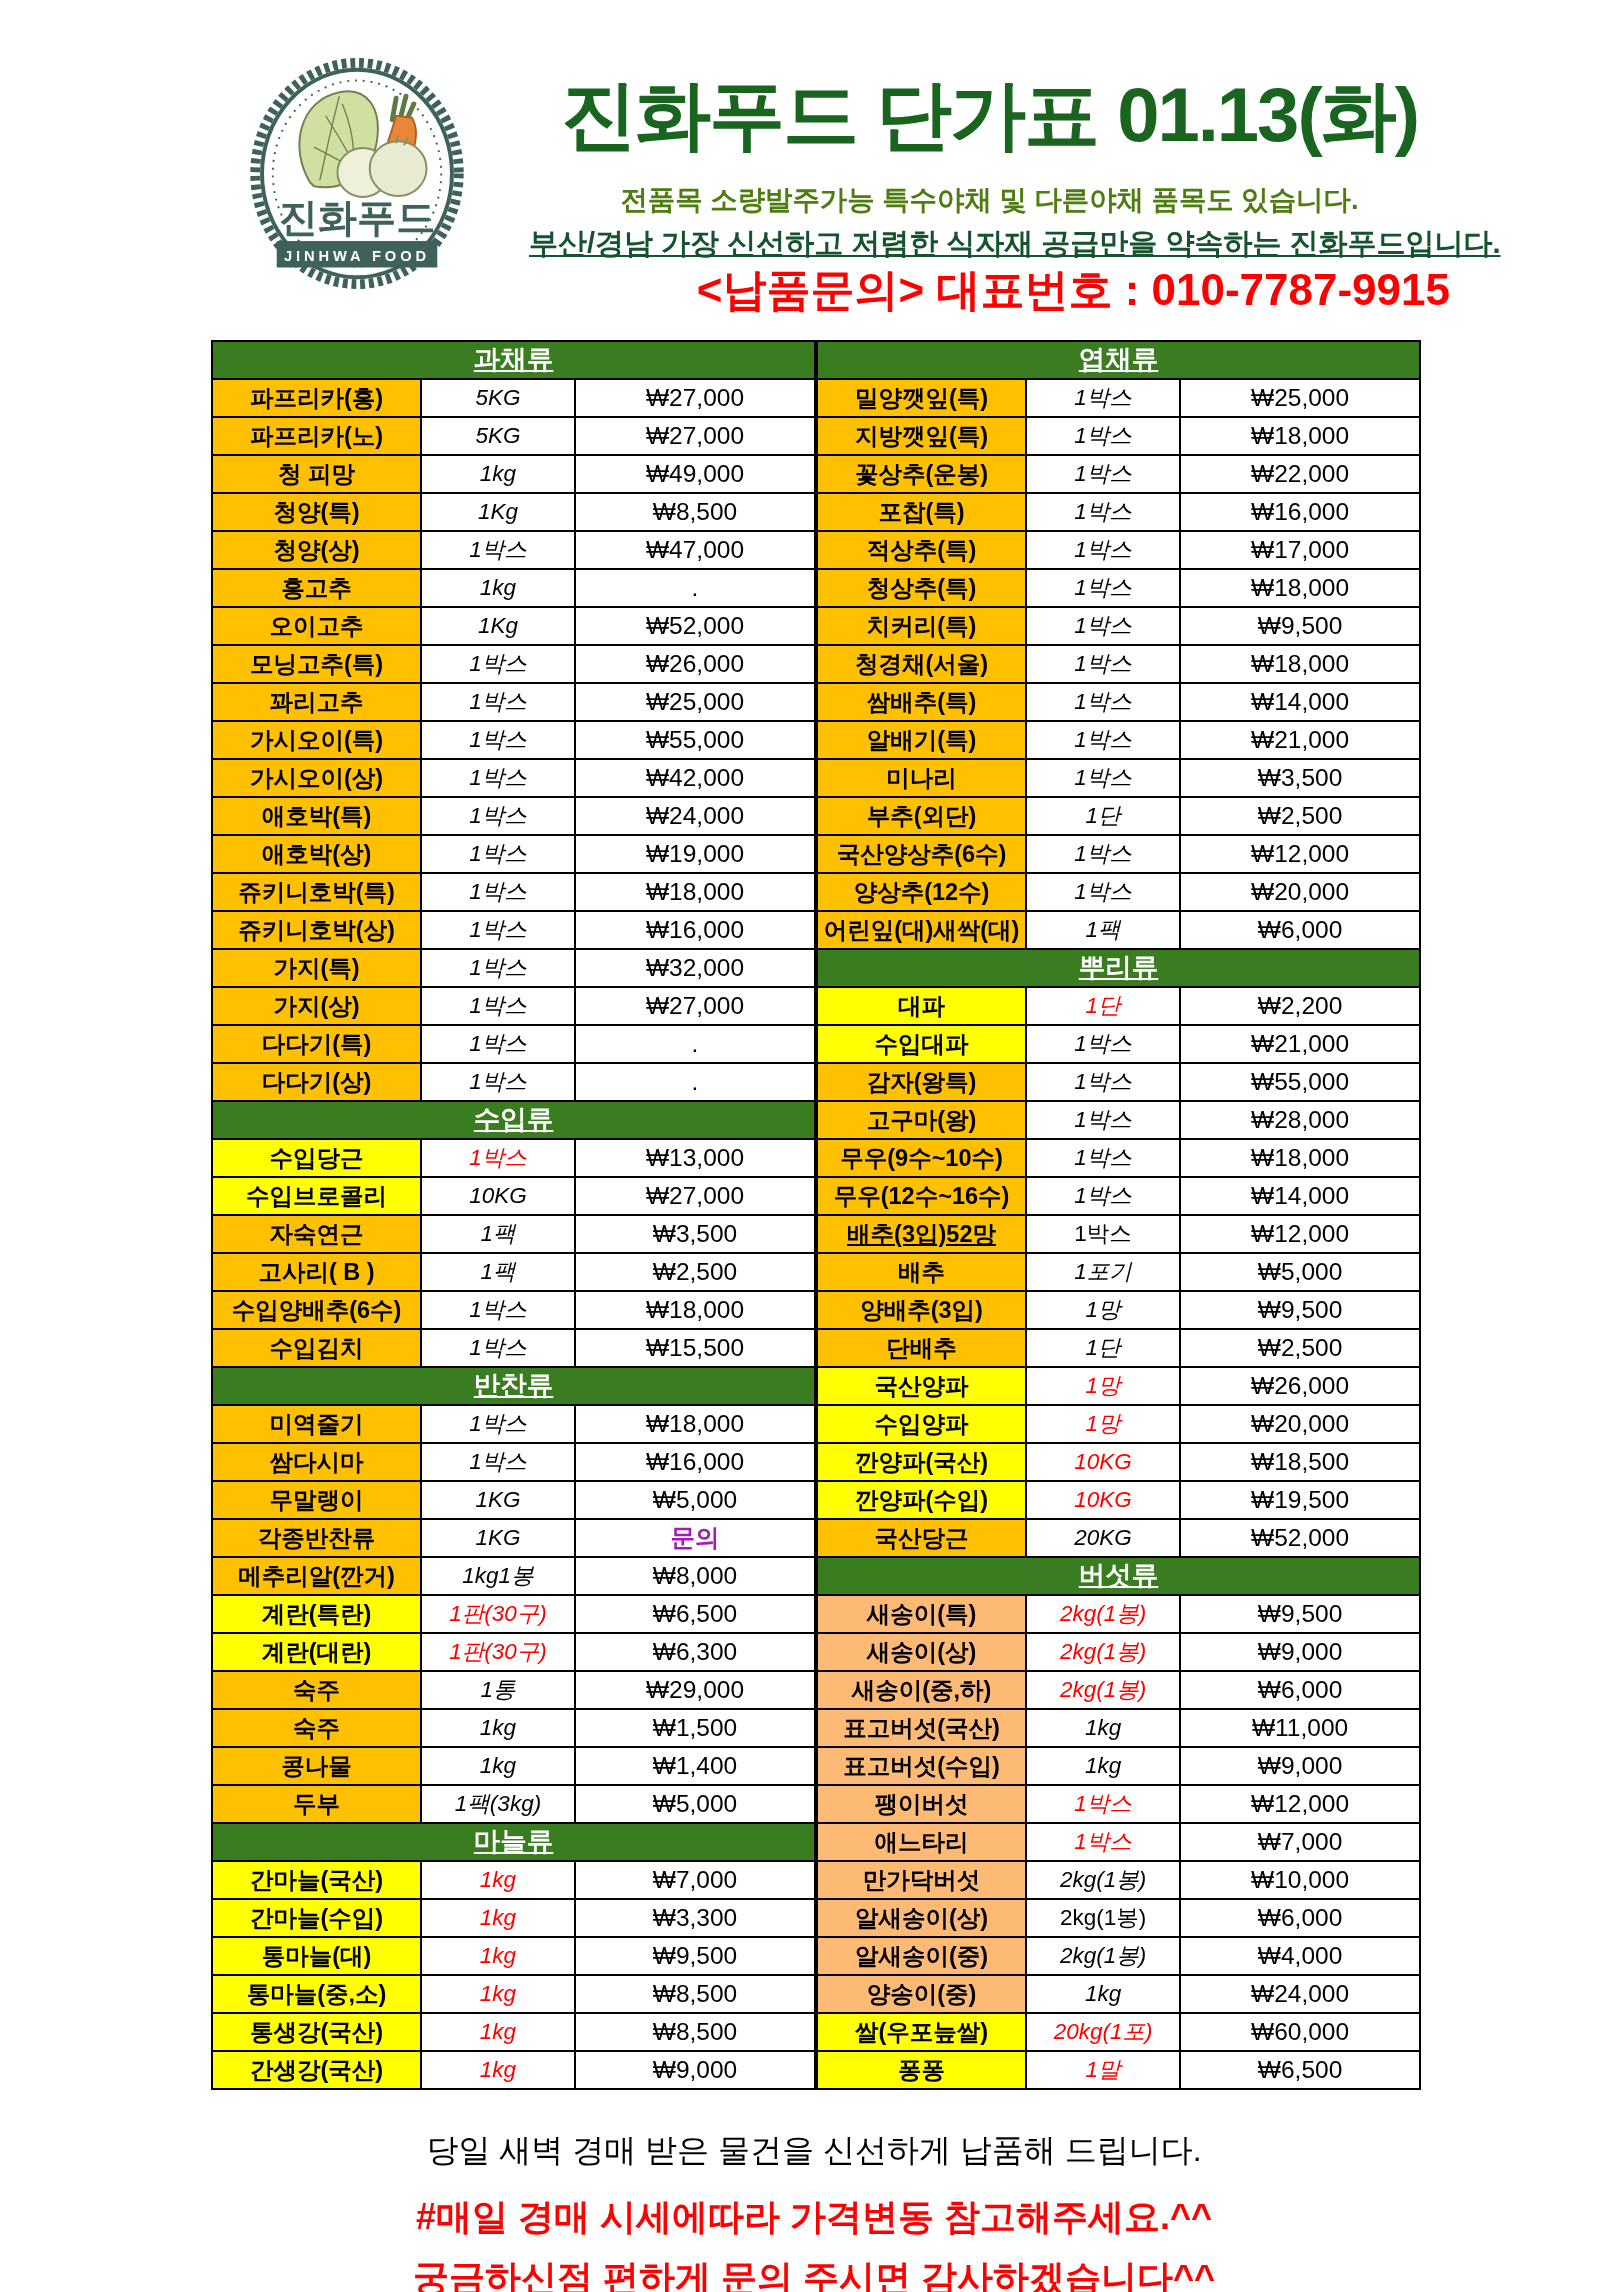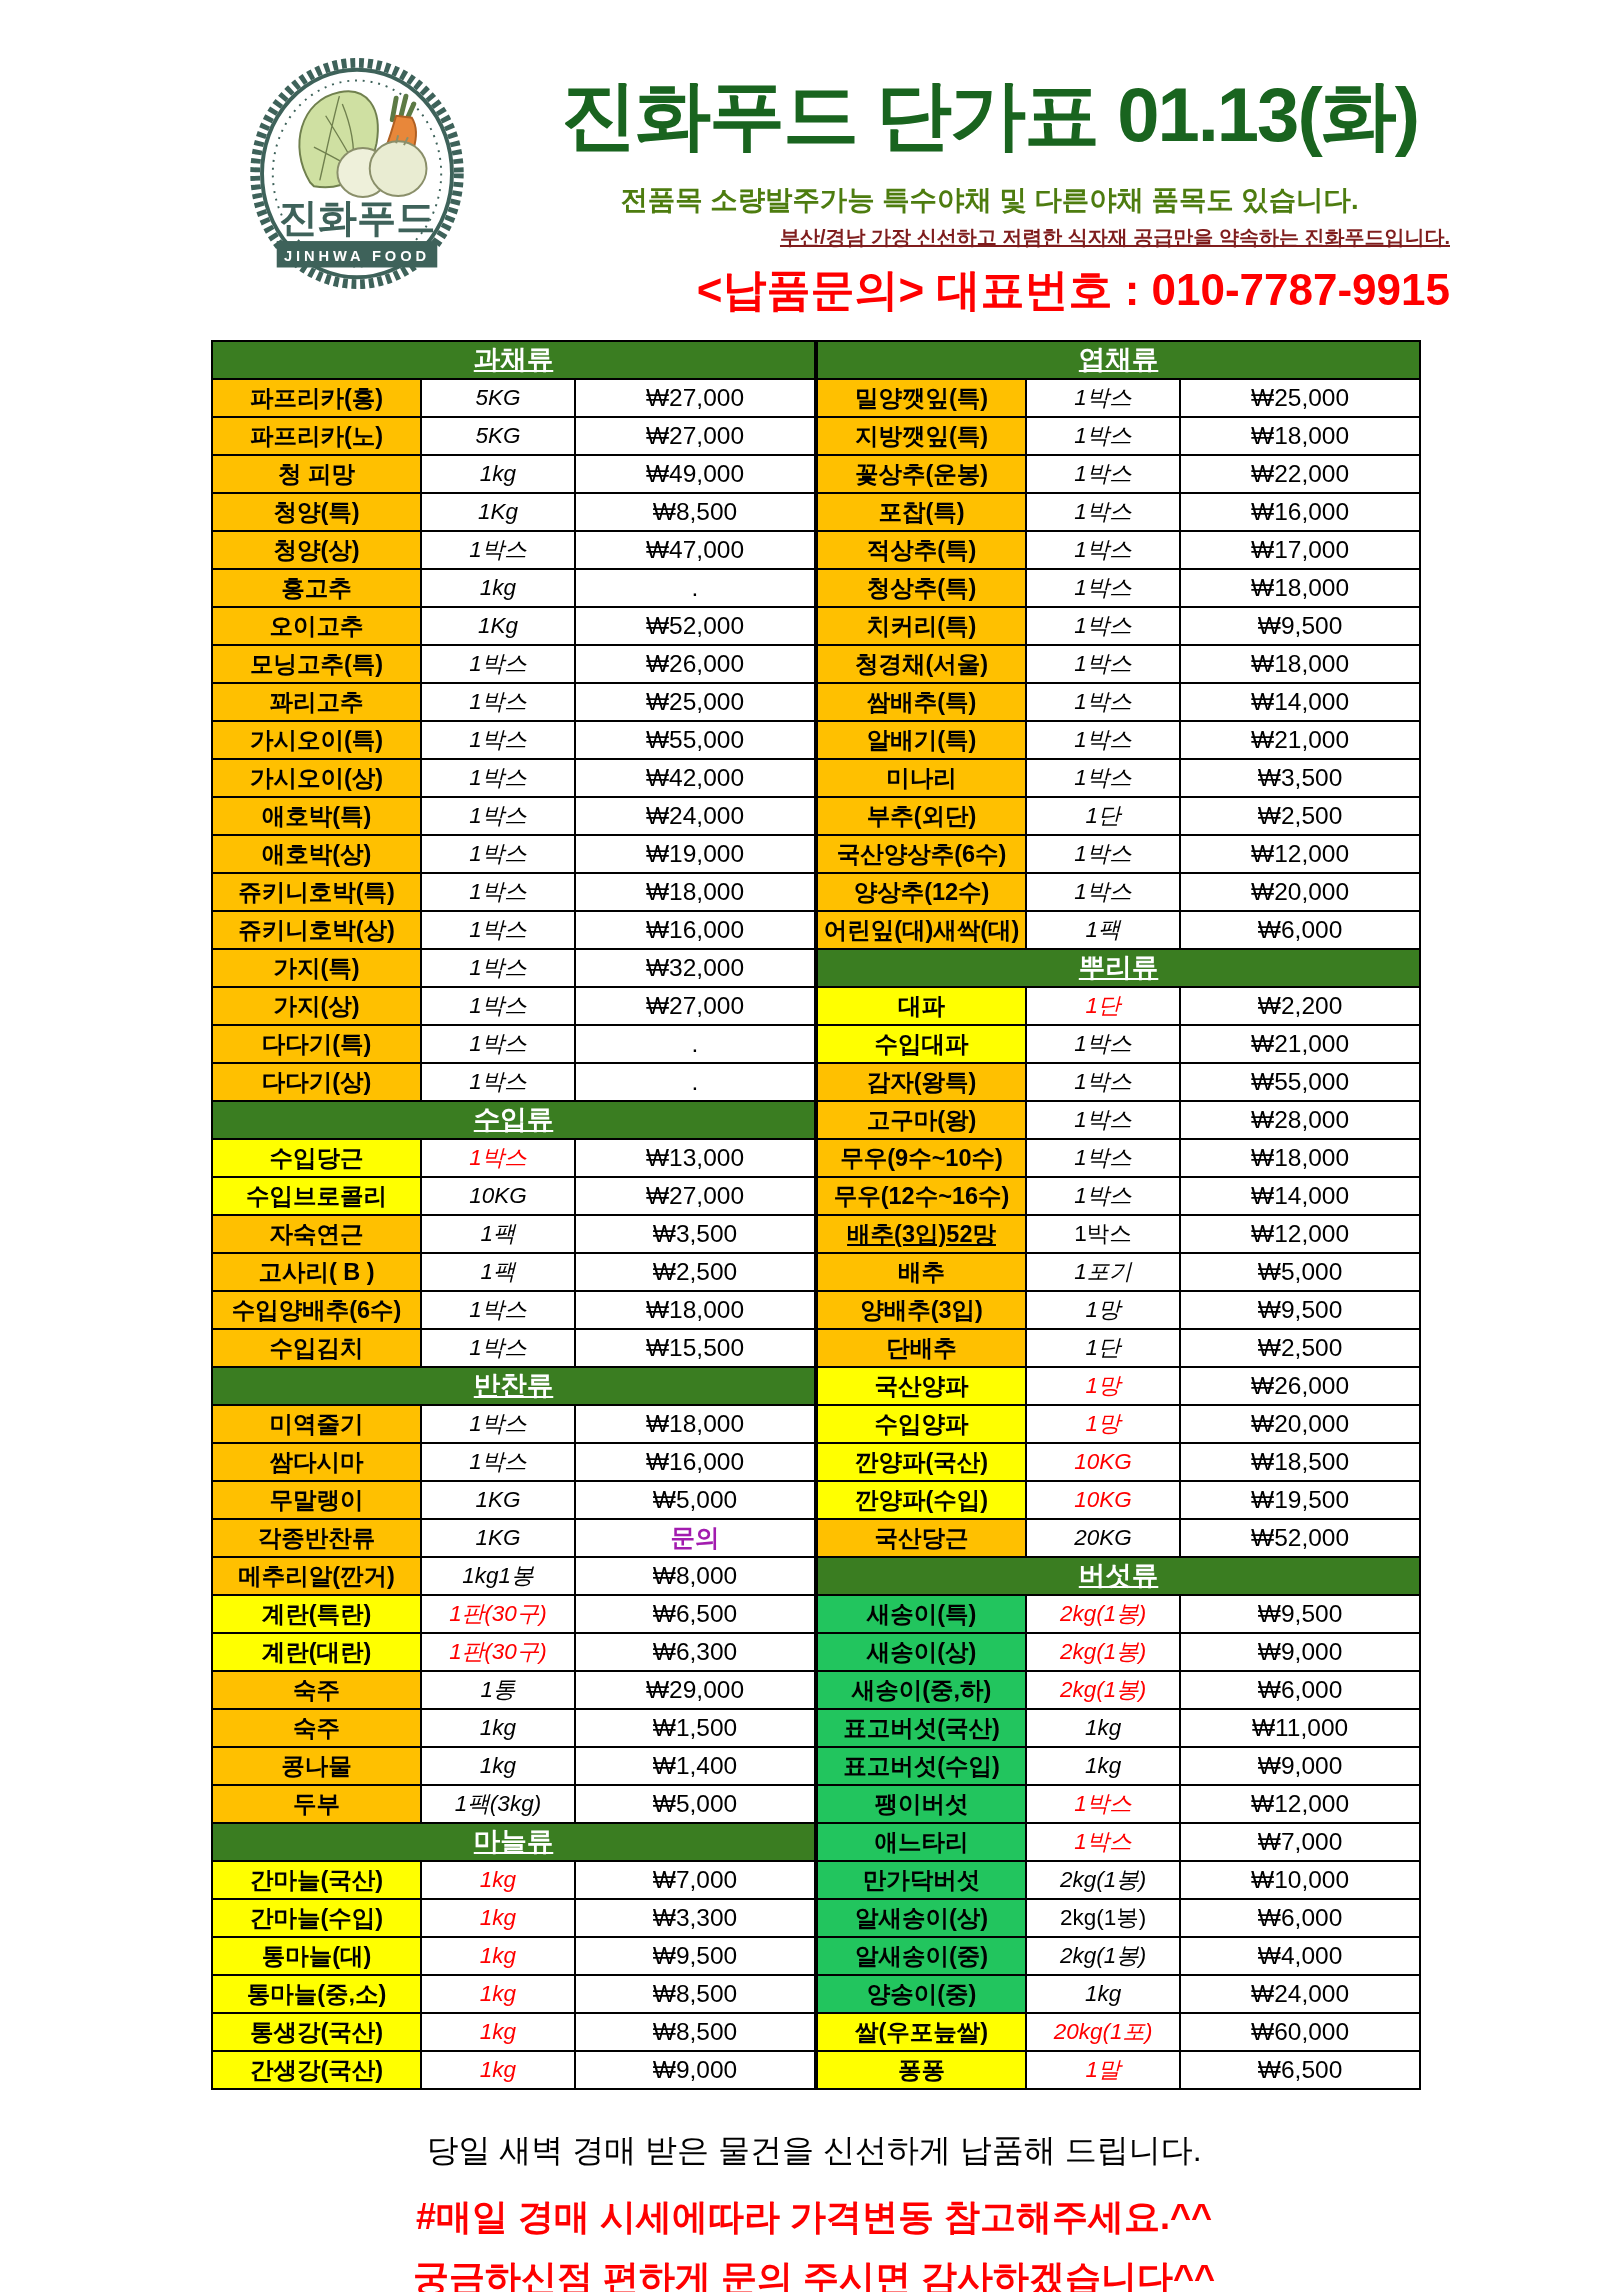--- a/index.html
+++ b/index.html
@@ -14,21 +14,21 @@
     position:absolute;left:529px;top:65px;width:921px;
     text-align:center;font-size:76px;font-weight:bold;color:#19641f;
     letter-spacing:-2px;white-space:nowrap;
   }
   .sub1{
     position:absolute;left:529px;top:182px;width:921px;text-align:center;
     font-size:27.4px;font-weight:bold;color:#4d7c0f;white-space:nowrap;
   }
   .sub2{
     position:absolute;left:529px;top:224px;width:921px;text-align:right;
-    font-size:20px;font-weight:bold;color:#7f1d1d;text-decoration:underline;white-space:nowrap;
+    font-size:29px;font-weight:bold;color:#14532d;text-decoration:underline;white-space:nowrap;
   }
   .sub3{
     position:absolute;left:529px;top:261px;width:921px;text-align:right;
     font-size:44px;font-weight:bold;color:#ff0000;white-space:nowrap;
   }
   
   .tables{position:absolute;left:211px;top:340px;display:flex;justify-content:space-between;}
   table.price-table{
     border-collapse:collapse;table-layout:fixed;width:603px;
     border:2.9px solid #000;
@@ -37,21 +37,21 @@
     border:2px solid #000;height:38px;box-sizing:border-box;
     text-align:center;vertical-align:middle;padding:0;overflow:hidden;
     white-space:nowrap;line-height:1.05;
   }
   .price-table td.sec{
     background:#3a7d21;color:#ffffff;font-weight:bold;font-size:26.5px;
     text-decoration:underline;
   }
   .price-table td.name{background:#ffc000;font-weight:bold;font-size:23.5px;color:#000;}
   .price-table td.name.y{background:#ffff00;margin-top:36px;}
-  .price-table td.name.b{background:#22c55e;}
+  .price-table td.name.b{background:#fdba74;}
   .price-table td.name.nu{text-decoration:underline;}
   .price-table td.unit{background:#fff;font-style:italic;font-size:22.5px;color:#000;}
   .price-table td.unit.red{color:#ff0000;}
   .price-table td.unit.up{font-style:normal;}
   .price-table td.price{background:#fff;font-size:24.5px;color:#000;}
   .price-table td.price.red{color:#a21caf;font-weight:bold;}
   
   .footer{position:absolute;left:211px;top:2129px;width:1206px;text-align:center;}
   .f1{font-size:32px;font-weight:normal;color:#000;}
   .f2{margin-top:19.6px;font-size:36px;font-weight:bold;color:#ff0000;}

